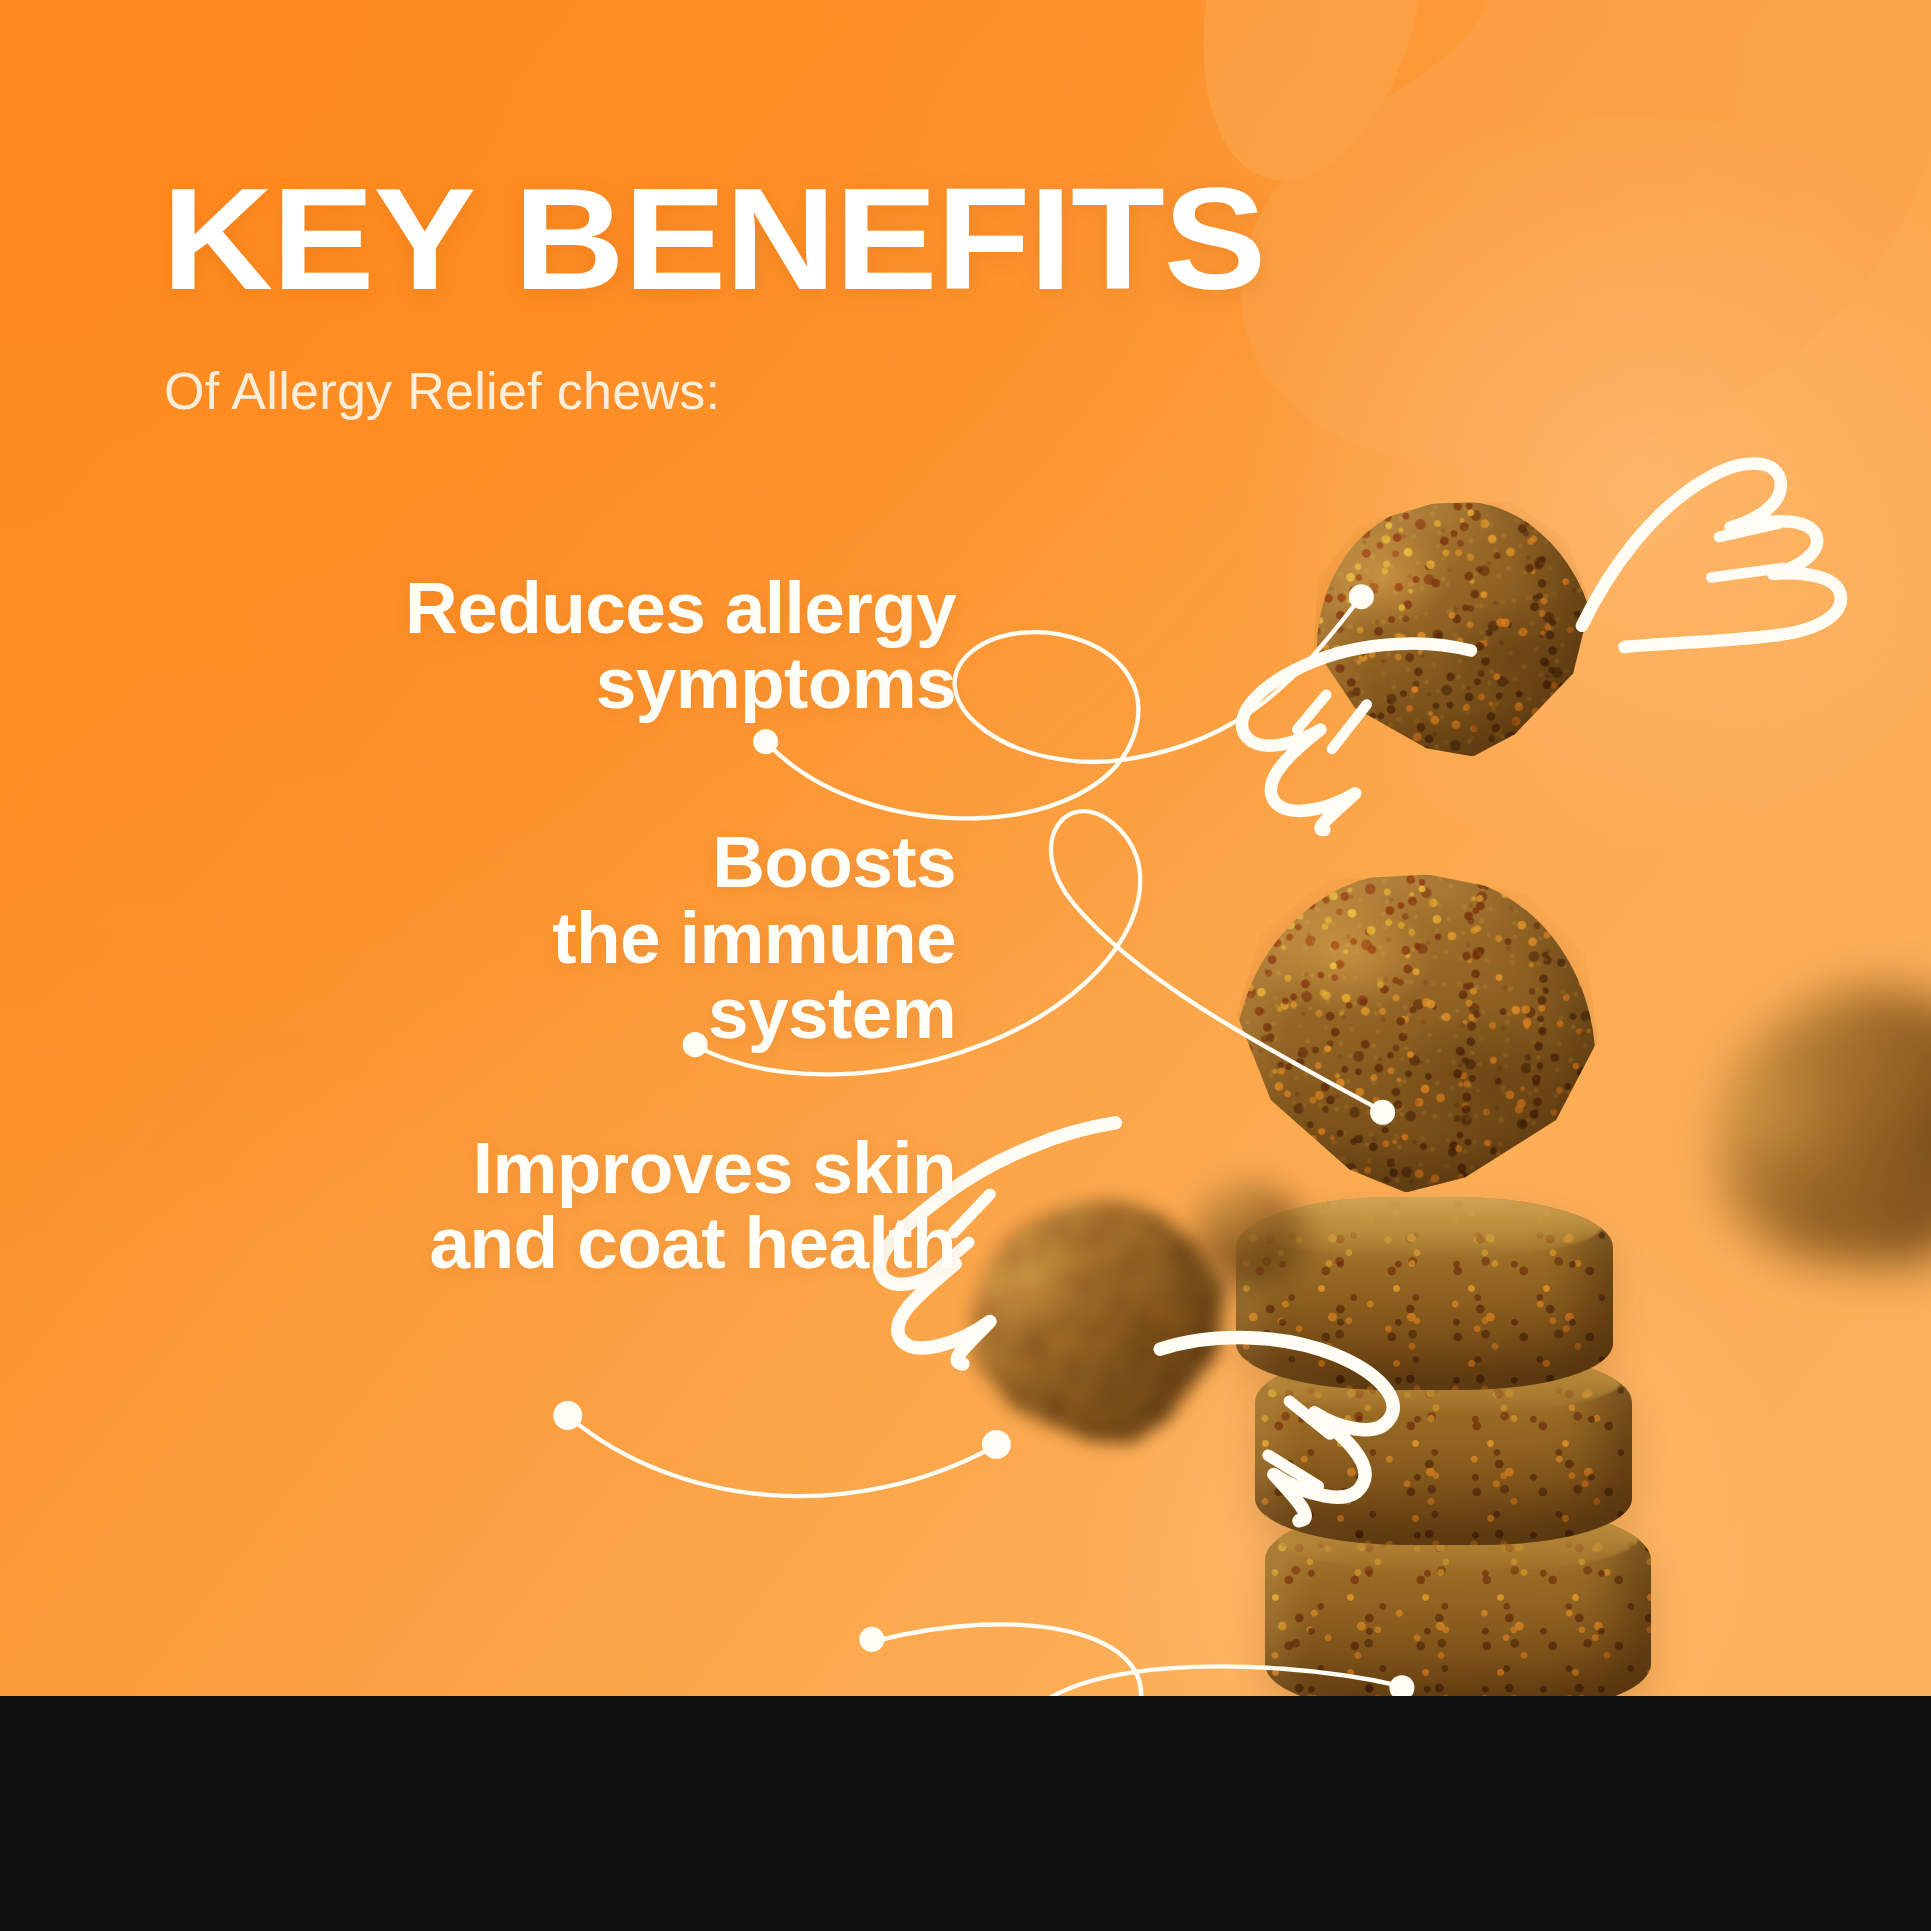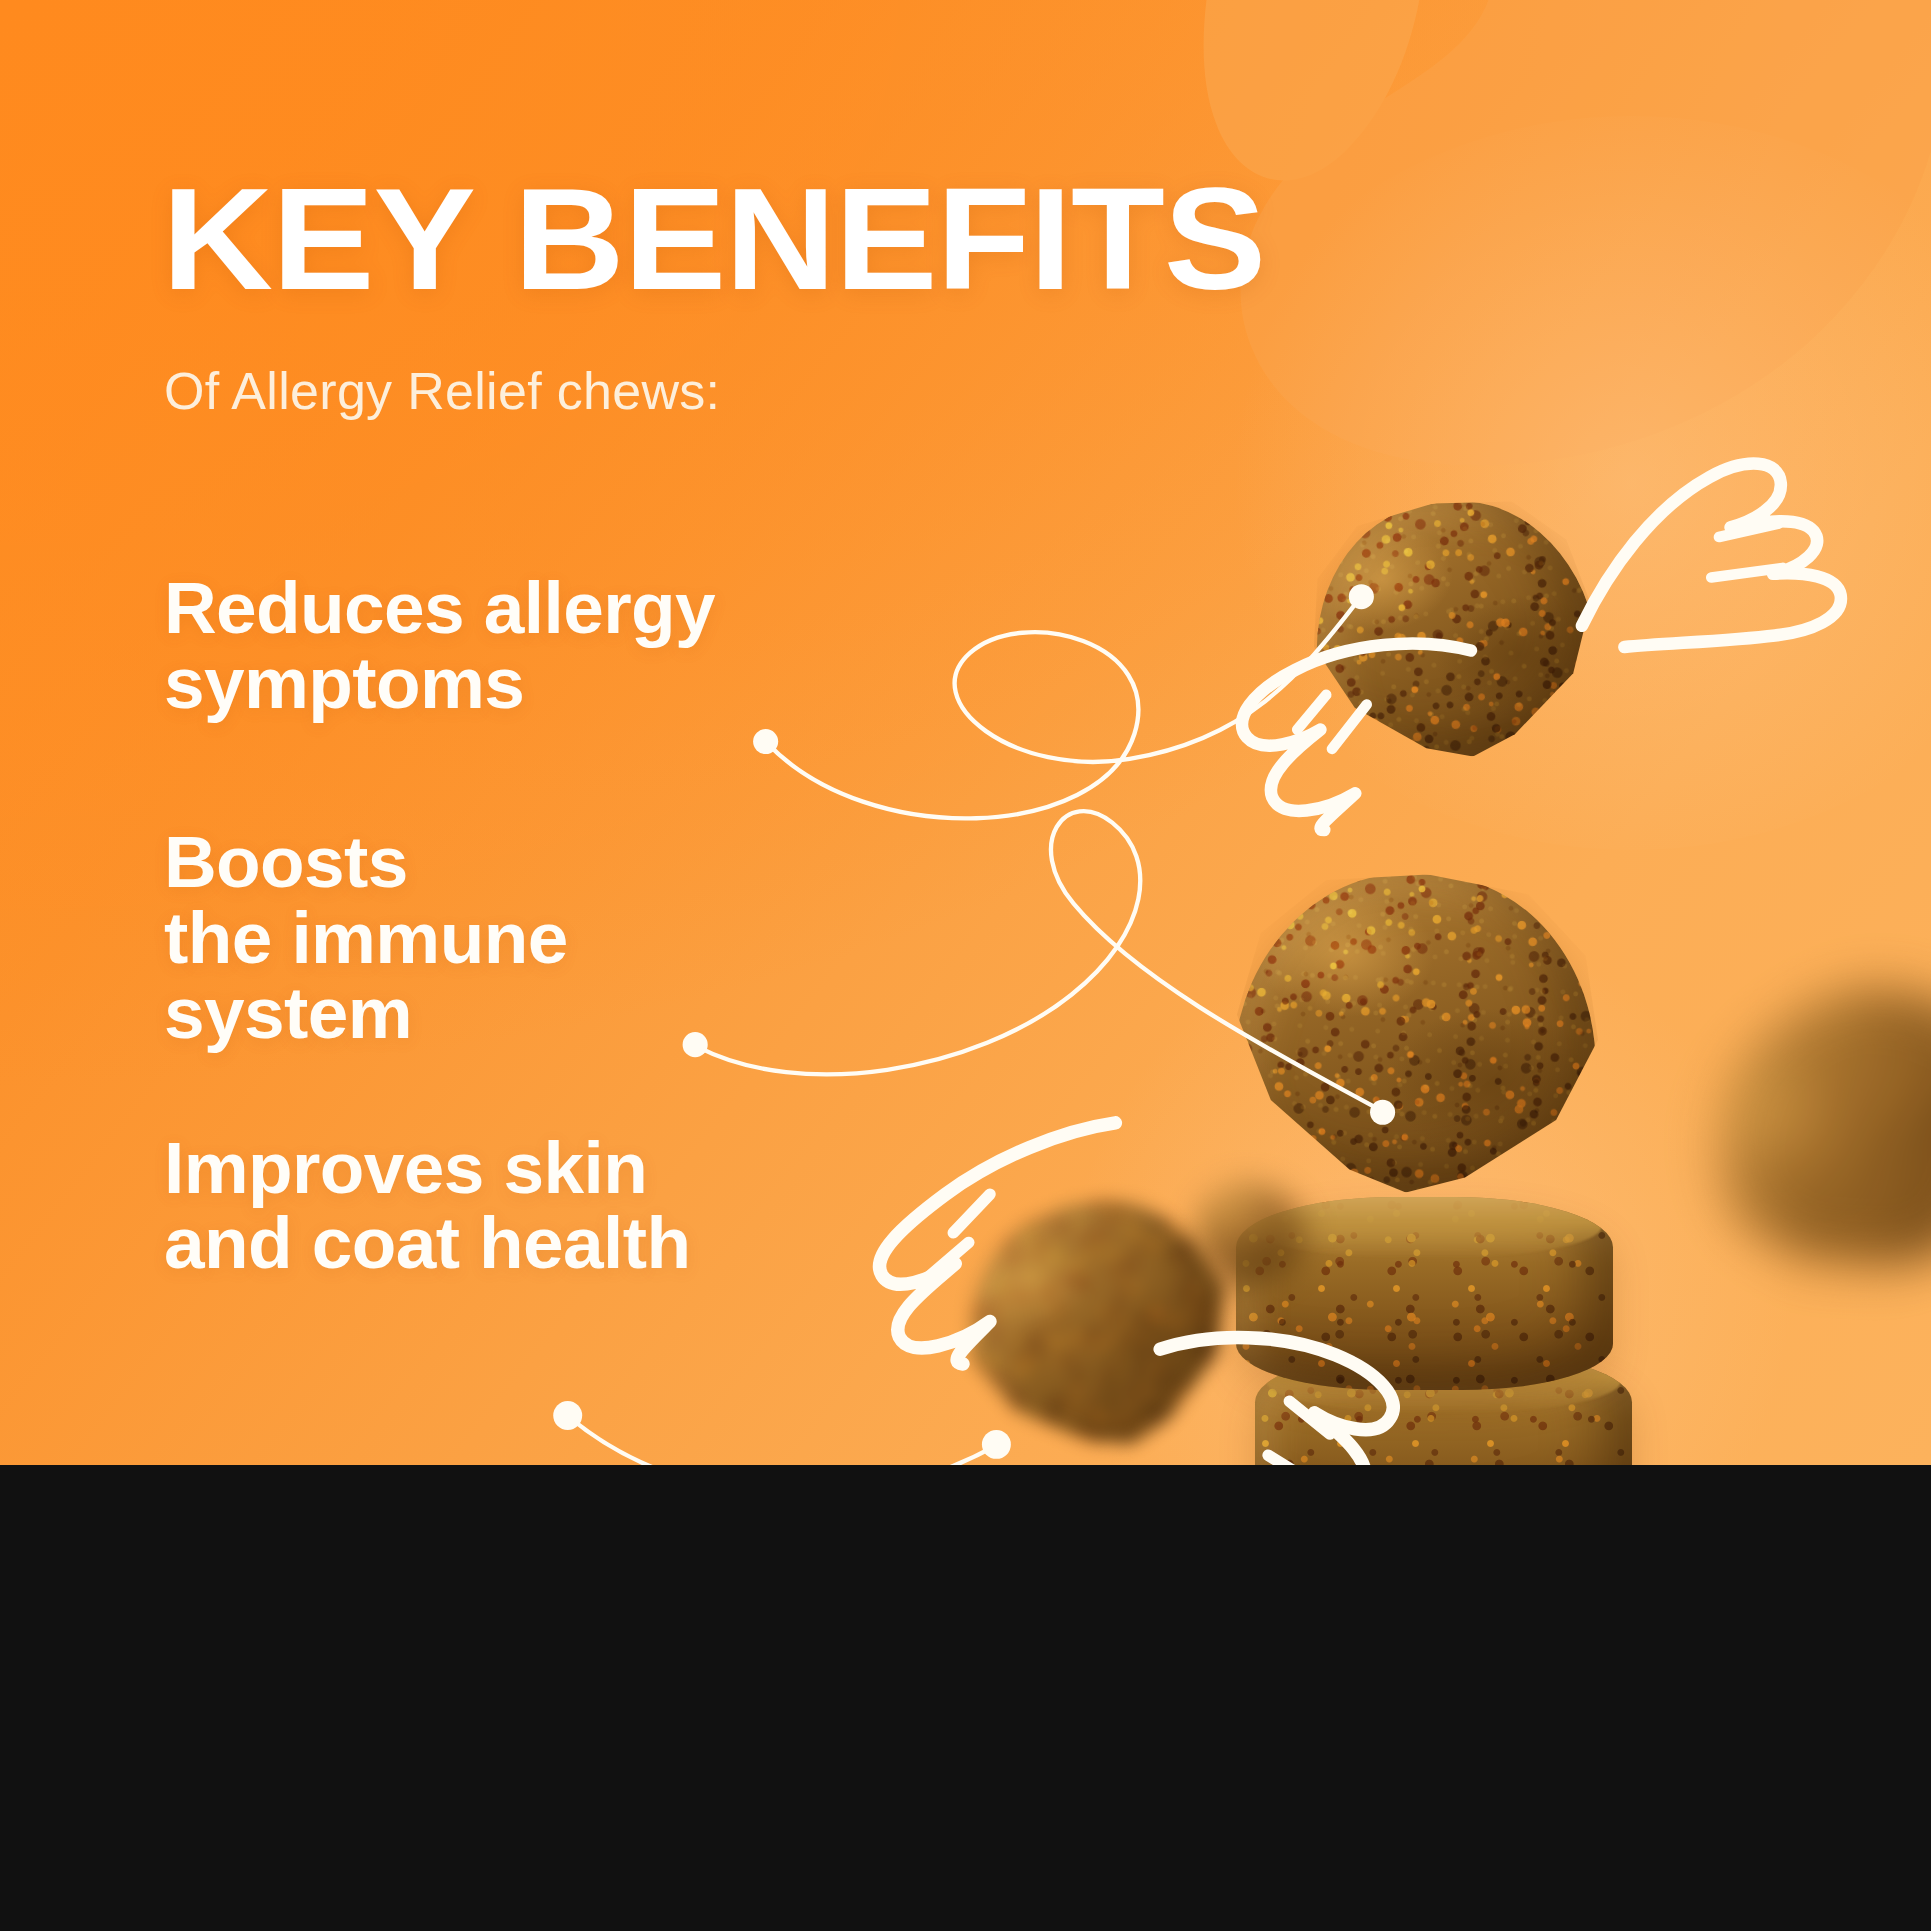--- a/index.html
+++ b/index.html
@@ -1,20 +1,20 @@
 <!DOCTYPE html>
 <html><head>
 <meta charset="utf-8">
 <style>
   html,body{margin:0;padding:0;background:#111;}
   *{box-sizing:border-box;}
 
   .poster{
     position:relative;
-    width:1931px;height:1465px;
+    width:1931px;height:1696px;
     overflow:hidden;
     font-family:"Liberation Sans","DejaVu Sans",sans-serif;
     background:
       radial-gradient(ellipse 150% 120% at 0% 0%, #FF8A1E 0%, rgba(255,138,30,0) 62%),
       linear-gradient(128deg,#FF8B1F 0%,#FC922C 26%,#FBA143 52%,#FCAD55 74%,#FCB25C 100%);
   }
 
   
   .bg-blob{position:absolute;top:-251px;right:-58px;width:966px;height:850px;
     opacity:.55;pointer-events:none;}
@@ -41,20 +41,21 @@
     white-space:nowrap;opacity:.96;
   }
 
   .benefits{position:absolute;left:164px;top:570px;width:792px;}
   .benefit{margin-bottom:93px;}
   .benefit:last-child{margin-bottom:0;}
   .benefit-text{
     font-size:73px;line-height:1.03;font-weight:700;color:#FFFDF8;
     letter-spacing:-0.6px;white-space:pre-line;
     text-shadow:0 2.9px 15.4px rgba(170,75,0,.13);
+    text-align:right;
   }
   .b1{margin-bottom:104px;}
   .b2{margin-bottom:108px;}
   .b3{margin-bottom:80px;}
 
   
   .connectors{position:absolute;inset:0;width:1931px;height:1931px;pointer-events:none;}
 
   
   .product{position:absolute;inset:0;pointer-events:none;}

